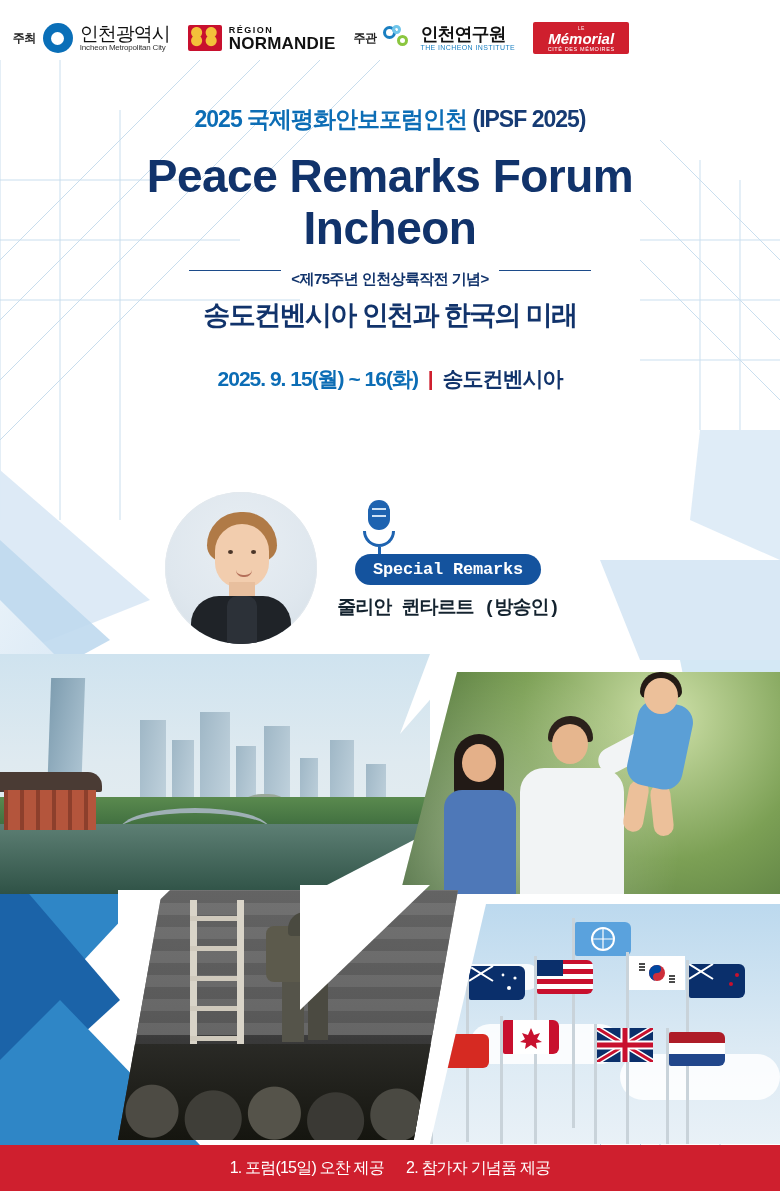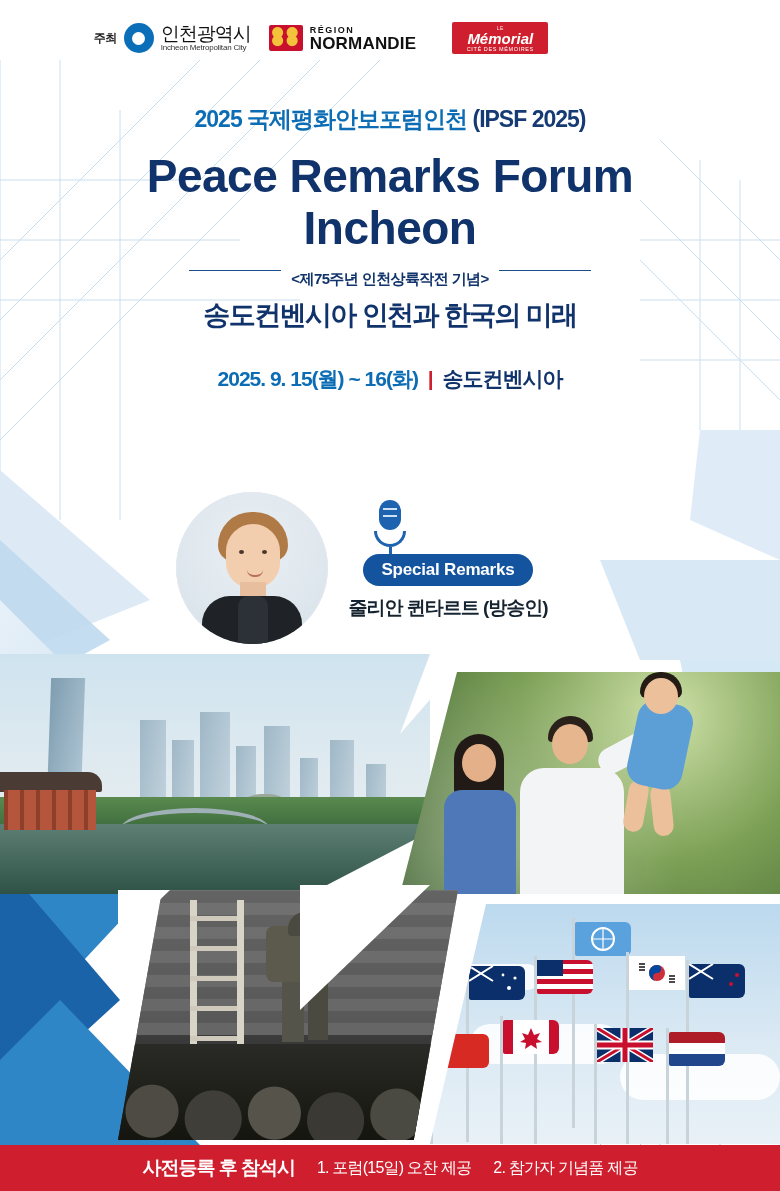--- a/index.html
+++ b/index.html
@@ -88,21 +88,21 @@
   .rule-wrap { display: flex; justify-content: center; gap: 10px; margin-top: 16px; }
   .rule { height: 1px; width: 92px; background: #1c4b8a; }
   .sub-anniv { font-size: 15px; font-weight: 700; color: #11336b; letter-spacing: -0.6px; }
   .sub-theme { margin-top: 8px; font-size: 27px; font-weight: 700; color: #11336b; letter-spacing: -1.6px; }
   .date-line { margin-top: 32px; font-size: 21px; font-weight: 700; color: #11336b; letter-spacing: -1px; }
   .date-line .d { color: #0c6db5; }
   .date-line .bar { color: #cf1f2e; font-weight: 700; padding: 0 5px; }
   .date-line .venue { color: #11336b; font-weight: 700; }
 
   
-  .speaker { position: absolute; top: 492px; left: 0; width: 684px; z-index: 15; }
+  .speaker { position: absolute; top: 492px; left: 0; width: 684px; z-index: 15; font-family: Liberation Mono, monospace; }
   .speaker-inner { display: flex; align-items: flex-start; justify-content: center; gap: 20px; padding-left: 40px; }
   .avatar {
     width: 152px; height: 152px; border-radius: 50%;
     background: radial-gradient(circle at 50% 35%, #e8eef3 0%, #dfe7ee 60%, #d4dee6 100%);
     position: relative; overflow: hidden; flex: none;
     box-shadow: 0 0 0 1px #e3e9ee inset;
   }
   .avatar .hair {
     position: absolute; left: 42px; top: 20px; width: 70px; height: 50px;
     background: #b07a46; border-radius: 36px 36px 18px 18px;
@@ -324,20 +324,32 @@
           <span class="lion"></span>
         </span>
       <span>
         <div class="normandie-text-sm">RÉGION</div>
         <div class="normandie-text-lg">NORMANDIE</div>
       </span>
     </div>
 
     <span class="sep-space"></span>
 
+    <div class="logo-group">
+      <span class="host-label">주관</span>
+      <span class="inst-mark">
+        <span class="ring r1"></span>
+          <span class="ring r2"></span>
+          <span class="ring r3"></span>
+      </span>
+      <span>
+        <div class="inst-kr">인천연구원</div>
+        <div class="inst-en">THE INCHEON INSTITUTE</div>
+      </span>
+    </div>
 
     <span class="sep-space"></span>
 
     <div class="memorial">
       <span class="m-top">LE</span>
       <span class="m-mid">Mémorial</span>
       <span class="m-bot">CITÉ DES MÉMOIRES</span>
     </div>
   </div>
 
@@ -532,18 +544,17 @@
     <svg class="tri" style="left:0; top:0;" width="780" height="510" viewBox="0 0 780 510">
       <polygon points="300,245 430,245 300,370" fill="#ffffff"></polygon>
       <polygon points="430,14 470,14 400,94" fill="#ffffff"></polygon>
       <polygon points="118,250 170,250 118,300" fill="#ffffff"></polygon>
       <polygon points="430,500 480,440 560,500" fill="#ffffff" opacity="0"></polygon>
       <polygon points="0,300 96,400 0,430" fill="#2f86c6" opacity="0.0"></polygon>
     </svg>
   </div>
 
   <div class="footer">
-    <span class="f-title">사전등록 후 참석시</span>
     <span class="f-item">1. 포럼(15일) 오찬 제공</span>
     <span class="f-item">2. 참가자 기념품 제공</span>
   </div>
 
 </div>
 
 </body></html>

